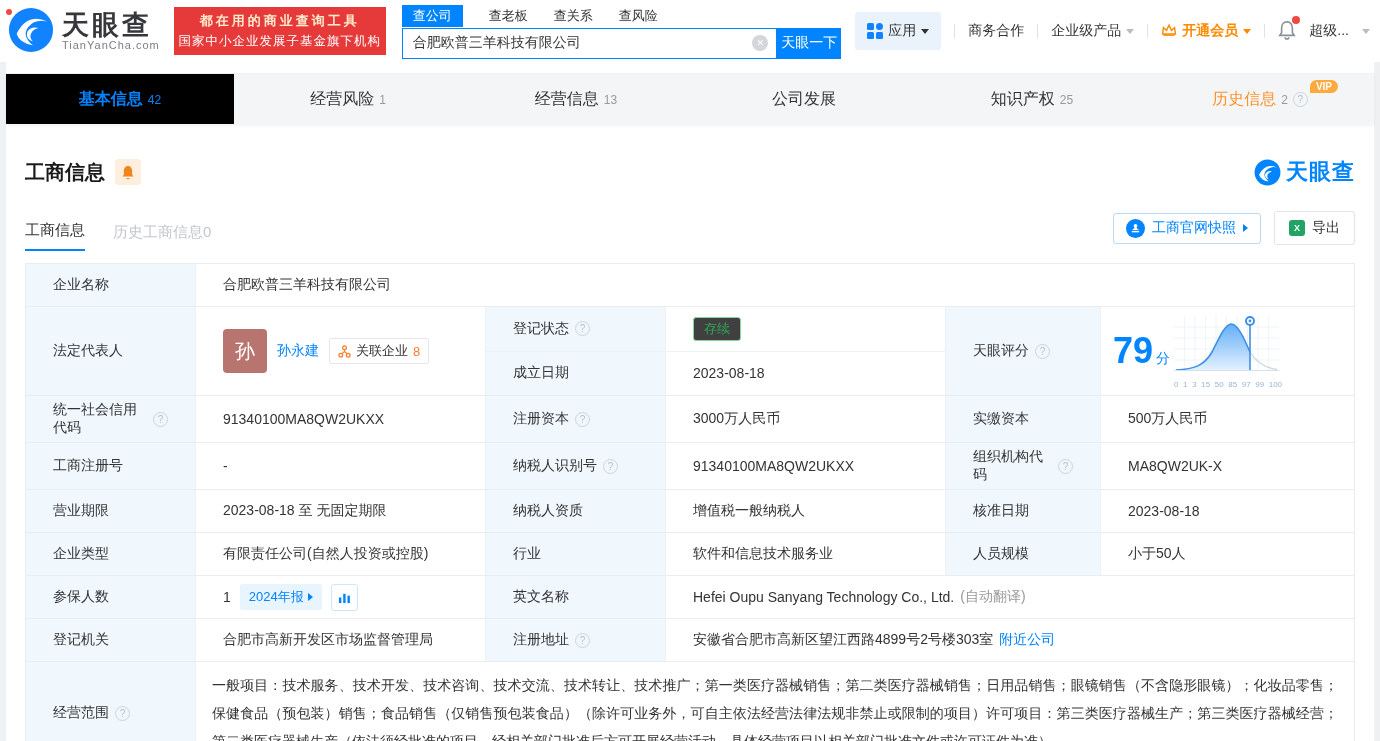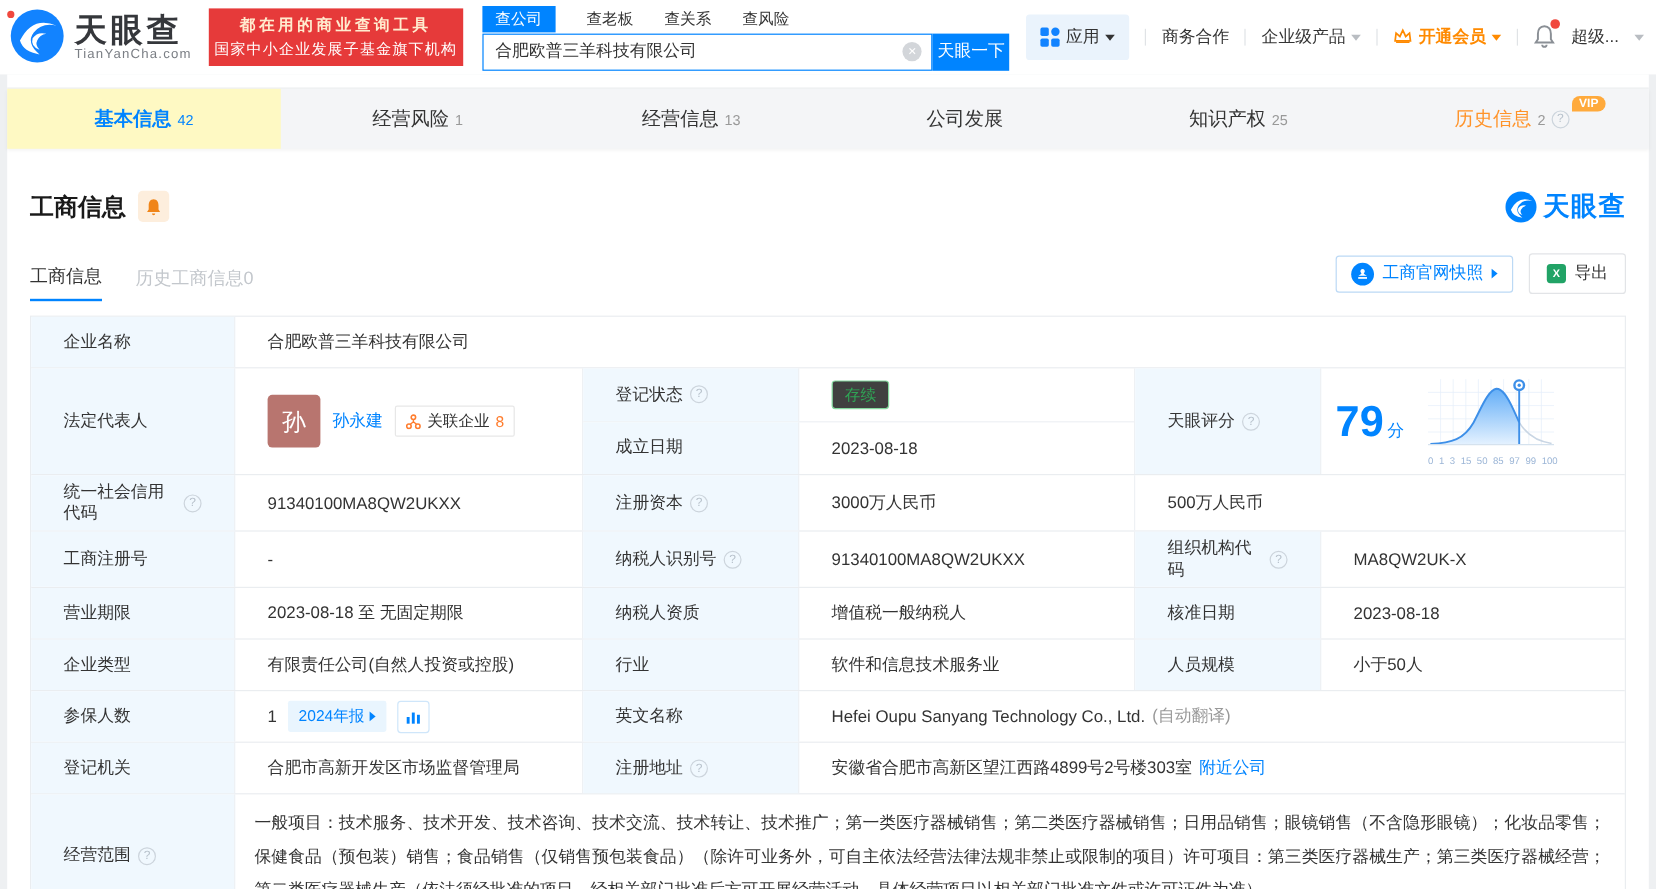--- a/index.html
+++ b/index.html
@@ -38,21 +38,21 @@
   .tri-down{ width:0; height:0; border-left:4px solid transparent; border-right:4px solid transparent; border-top:5px solid currentColor; display:inline-block; }
   .tri-down.gray{ color:#b9bdc2; }
   .tri-right{ width:0; height:0; border-top:4px solid transparent; border-bottom:4px solid transparent; border-left:5px solid currentColor; display:inline-block; }
   .bell-wrap{ position:relative; cursor:pointer; display:flex; }
   .bell-wrap .red-dot{ position:absolute; top:-4px; right:-4px; width:8px; height:8px; border-radius:50%; background:#f0483e; }
   
   .page-body{ background:#fff; margin:0 6px; min-height:679px; padding-top:11px; }
   .page-tabs{ display:flex; background:#f4f5f7; height:51px; border-top:1px solid #eef0f1; box-shadow:0 2px 3px rgba(0,0,0,0.05); }
   .ptab{ flex:1; display:flex; align-items:center; justify-content:center; gap:5px; font-size:16px; color:#333; cursor:pointer; position:relative; }
   .ptab .ptab-count{ font-size:12px; color:#999; margin-top:2px; }
-  .ptab.active{ background:#fef9c3; color:#0084ff; font-weight:bold; }
+  .ptab.active{ background:#000000; color:#0084ff; font-weight:bold; }
   .ptab.active .ptab-count{ color:#0084ff; font-weight:normal; }
   .ptab.history{ color:#ff9329; }
   .vip-badge{ position:absolute; top:6px; right:36px; background:#ffaa3c; color:#fff; font-size:10px; font-weight:bold; padding:1px 6px; border-radius:7px 7px 7px 0; }
   .q{ width:15px; height:15px; border:1px solid #ccd4dc; color:#b7c1cb; border-radius:50%; display:inline-flex; align-items:center; justify-content:center; font-size:10px; flex:none; }
   .q::after{ content:"?"; }
   
   .section{ padding:0 19px; }
   .section-head{ display:flex; align-items:center; margin-top:33px; }
   .section-title{ font-size:20px; font-weight:bold; color:#1a1a1a; }
   .bell-badge{ width:26px; height:26px; background:#fdeedd; border-radius:4px; margin-left:10px; display:flex; align-items:center; justify-content:center; cursor:pointer; }
@@ -85,21 +85,21 @@
   .midrow:first-child{ border-bottom:1px solid #eef1f4; }
   .midrow .cell:last-child{ border-right:none; }
   .link{ color:#0084ff; cursor:pointer; text-decoration:none; }
   .status-badge{ border:1px solid #84d89e; background:#404040; color:#2fa455; padding:2px 10px; border-radius:3px; font-size:13px; }
   .avatar{ width:44px; height:44px; border-radius:4px; background:#b8756f; color:#fff; font-size:20px; display:flex; align-items:center; justify-content:center; flex:none; }
   .rel-badge{ border:1px solid #e7e7e7; border-radius:2px; padding:3px 8px; display:flex; align-items:center; gap:5px; font-size:13px; color:#333; cursor:pointer;text-align:right; }
   .rel-badge .cnt{ color:#ff7d2e; }
   .report-badge{ background:#e9f5fe; color:#0084ff; border-radius:2px; padding:4px 9px; font-size:13px; display:flex; align-items:center; gap:4px; cursor:pointer; }
   .chart-btn{ width:27px; height:27px; border:1px solid #cfe6fa; border-radius:3px; background:#fff; display:flex; align-items:center; justify-content:center; cursor:pointer; }
   .note{ color:#999; }
-  .score-cell{ gap:20px; padding-left:12px; }
+  .score-cell{ gap:4px; padding-left:12px; }
   .score-num{ color:#0084ff; font-weight:bold; font-size:36px; display:flex; align-items:baseline; gap:3px; }
   .score-unit{ font-size:14px; font-weight:normal; }
   .score-chart{ width:108px; }
   .axis-labels{ display:flex; justify-content:space-between; font-size:8px; color:#9bb5d6; margin-top:1px; }
   .scope-cell{ line-height:28px; padding:9px 16px; text-align:justify; display:block; }
 </style>
 </head>
 <body>
 
 <header class="topbar">
@@ -335,20 +335,21 @@
         <div class="cell lbl c-l1">
             <span>统一社会信用代码</span>
             <span class="q"></span>
           </div>
         <div class="cell c-v1">91340100MA8QW2UKXX</div>
         <div class="cell lbl c-l2">
             <span>注册资本</span>
             <span class="q"></span>
           </div>
         <div class="cell c-v2">3000万人民币</div>
+        <div class="cell lbl c-l3">实缴资本</div>
         <div class="cell c-v3">500万人民币</div>
       </div>
 
       <div class="trow">
         <div class="cell lbl c-l1">工商注册号</div>
         <div class="cell c-v1">-</div>
         <div class="cell lbl c-l2">
             <span>纳税人识别号</span>
             <span class="q"></span>
           </div>

